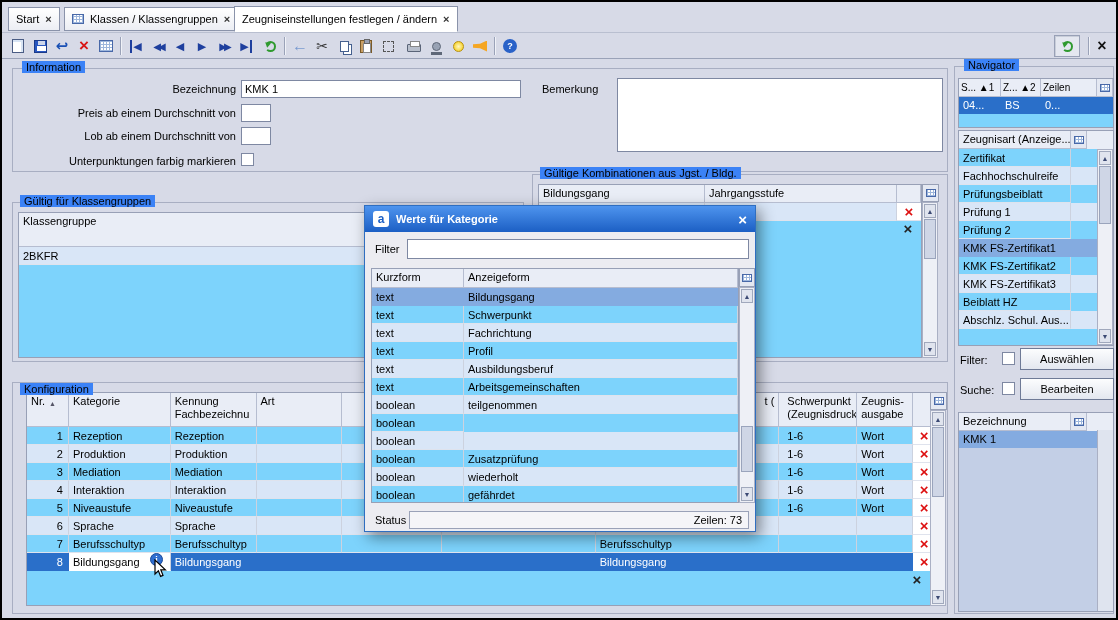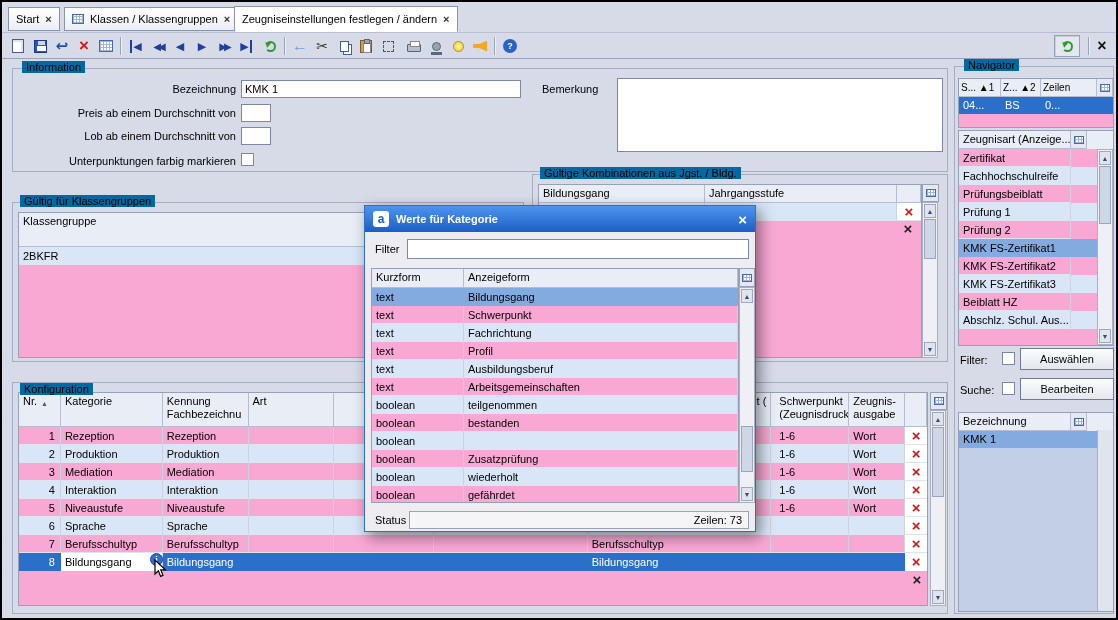--- a/index.html
+++ b/index.html
@@ -31,28 +31,28 @@
 .i-print{position:relative;width:14px;height:8px;background:#b8bfcc;border:1px solid #5a6478;border-radius:1px;margin-top:4px}
 .i-print:before{content:"";position:absolute;left:2px;top:-4px;width:8px;height:4px;background:#fff;border:1px solid #888}
 .i-stamp{position:relative;width:9px;height:9px;border-radius:50%;background:#98a2b4;border:1px solid #5f6878}
 .i-stamp:after{content:"";position:absolute;left:-2px;top:9px;width:11px;height:3px;background:#5f6878}
 .i-hint{width:11px;height:11px;border-radius:50%;background:radial-gradient(#fff6c0,#f4c800);border:1px solid #b89010}
 .i-horn{width:14px;height:11px;background:#f5a623;clip-path:polygon(0 35%,50% 30%,100% 0,100% 100%,50% 70%,0 65%)}
 .i-help{width:14px;height:14px;border-radius:50%;background:#2a62c8;color:#fff;font-size:9px;font-weight:bold;display:flex;align-items:center;justify-content:center}
 .insetbox{position:absolute;border:1px solid #98a0b6;background:#e4e7f0;box-shadow:inset 1px 1px 0 #c8cdd9;display:flex;align-items:center;justify-content:center}
 
 .grp{position:absolute;border:1px solid #a8aec2}
-.gt{position:absolute;background:#0369a1;padding:0 4px;white-space:nowrap;z-index:2}
+.gt{position:absolute;background:#3b82f6;padding:0 4px;white-space:nowrap;z-index:2}
 .lbl{position:absolute;white-space:nowrap}
 .lblr{text-align:right}
 .inp{position:absolute;border:1px solid #7e88a2;background:#fff;font:11px "Liberation Sans",sans-serif;padding:1px 3px}
 .chk{position:absolute;width:13px;height:13px;border:1px solid #7e88a2;background:#fff}
 .btn{position:absolute;display:flex;align-items:center;justify-content:center;background:linear-gradient(#fcfdfe,#e3e7ef);border:1px solid #6e7a96}
 
-.tbl{position:absolute;background:#f9a8d4;border:1px solid #98a0b6;overflow:hidden}
+.tbl{position:absolute;background:#7dd3fc;border:1px solid #98a0b6;overflow:hidden}
 .thead{display:flex;background:#e9edf6}
 .trow{display:flex;height:18px}
 .alt{background:#d9e6f7}
 .selrow{background:#2a6fc9;color:#fff}
 .sellt{background:#84abe0;color:#000}
 .tc{border-right:1px solid #ccd2df;border-bottom:1px solid #dfe3ed;display:flex;align-items:center;padding:0 4px;overflow:hidden;white-space:nowrap;height:100%}
 .selrow .tc,.sellt .tc{border-color:transparent}
 .xc{background:#fff;justify-content:center;border-right:none}
 .th{border-right:1px solid #b6bdd0;border-bottom:1px solid #b6bdd0;background:#e9edf6;display:flex;align-items:flex-start;padding:2px 4px 0 4px;overflow:hidden;white-space:nowrap;line-height:13px}
 .th.col2{flex-direction:column}
@@ -231,21 +231,21 @@
       <span class="gridicon" style="width:10px;height:8px"></span>
     </div>
   <div class="sb" style="left:920px;top:200px;height:156px">
     <span class="sbb" style="top:1px">▲</span>
     <span class="sbb" style="bottom:1px">▼</span>
     <span class="sbth" style="top:16px;height:40px"></span>
   </div>
 
   <div class="grp" style="left:10px;top:380px;width:936px;height:232px"></div>
   <span class="gt" style="left:18px;top:381px">Konfiguration</span>
-  <div class="tbl" style="left:16px;top:390px;width:910px;height:214px">
+  <div class="tbl" style="left:24px;top:390px;width:910px;height:214px">
     <div class="thead" style="height:34px">
       <div class="th k-nr">
           <span>Nr.</span>
           <span class="srt">▲</span>
         </div>
       <div class="th k-kat">Kategorie</div>
       <div class="th k-ken col2">
           <span>Kennung</span>
           <span>Fachbezeichnu</span>
         </div>
@@ -423,21 +423,20 @@
       <div class="trow">
           <div class="tc d-k">text</div>
           <div class="tc d-a">Arbeitsgemeinschaften</div>
         </div>
       <div class="trow alt">
           <div class="tc d-k">boolean</div>
           <div class="tc d-a">teilgenommen</div>
         </div>
       <div class="trow">
           <div class="tc d-k">boolean</div>
-          <div class="tc d-a">bestanden</div>
         </div>
       <div class="trow alt">
           <div class="tc d-k">boolean</div>
         </div>
       <div class="trow">
           <div class="tc d-k">boolean</div>
           <div class="tc d-a">Zusatzprüfung</div>
         </div>
       <div class="trow alt">
           <div class="tc d-k">boolean</div>

